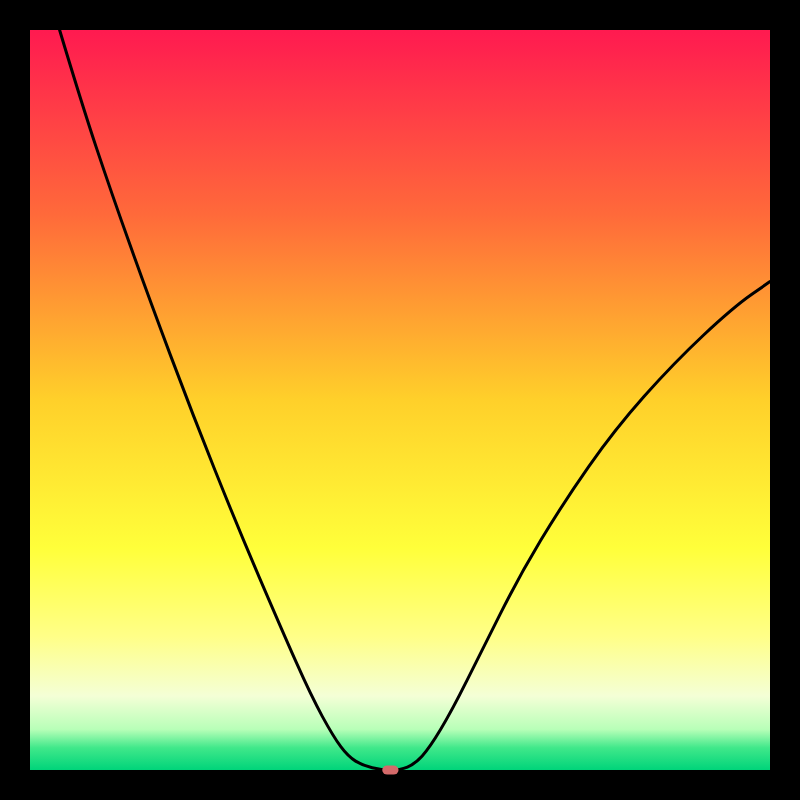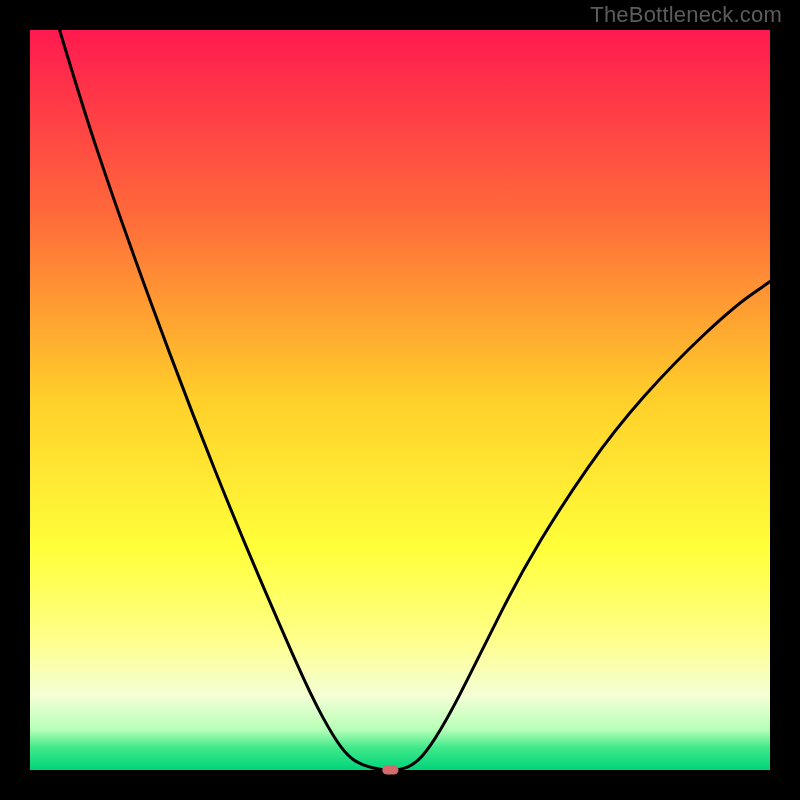--- a/index.html
+++ b/index.html
@@ -49,14 +49,13 @@
           <stop offset="97.00%" stop-color="#40e88a"></stop>
           <stop offset="100.00%" stop-color="#00d47a"></stop>
         </linearGradient>
     </defs>
 
     <rect id="plot-bg" fill="url(#bg-grad)" x="30" y="30" width="740" height="740"></rect>
     <path id="curve-path" fill="none" stroke-width="3" stroke-linecap="round" stroke-linejoin="round" d="M 59.60 30.00 Q 81.80 104.00 96.60 148.40 Q 111.40 192.80 129.90 244.60 Q 148.40 296.40 170.60 355.60 Q 192.80 414.80 215.00 470.30 Q 237.20 525.80 259.40 577.60 Q 281.60 629.40 296.40 662.70 Q 311.20 696.00 322.30 716.35 Q 333.40 736.70 340.80 746.69 Q 348.20 756.68 355.60 761.12 Q 363.00 765.56 372.25 767.78 Q 381.50 770.00 390.75 770.00 Q 400.00 770.00 407.40 767.04 Q 414.80 764.08 422.20 755.94 Q 429.60 747.80 440.70 729.30 Q 451.80 710.80 466.60 681.20 Q 481.40 651.60 499.90 614.60 Q 518.40 577.60 540.60 540.60 Q 562.80 503.60 588.70 466.60 Q 614.60 429.60 644.20 396.30 Q 673.80 363.00 703.40 335.25 Q 733.00 307.50 751.50 294.55 T 770.00 281.60" stroke="#000000"></path>
     <rect id="marker-rect" rx="5" ry="5" x="382.24" y="765.56" width="16.28" height="8.88" fill="#d46a6a"></rect>
   </svg>
 
-  <div class="watermark">TheBottleneck.com</div>
 </div>
 
 </body></html>

